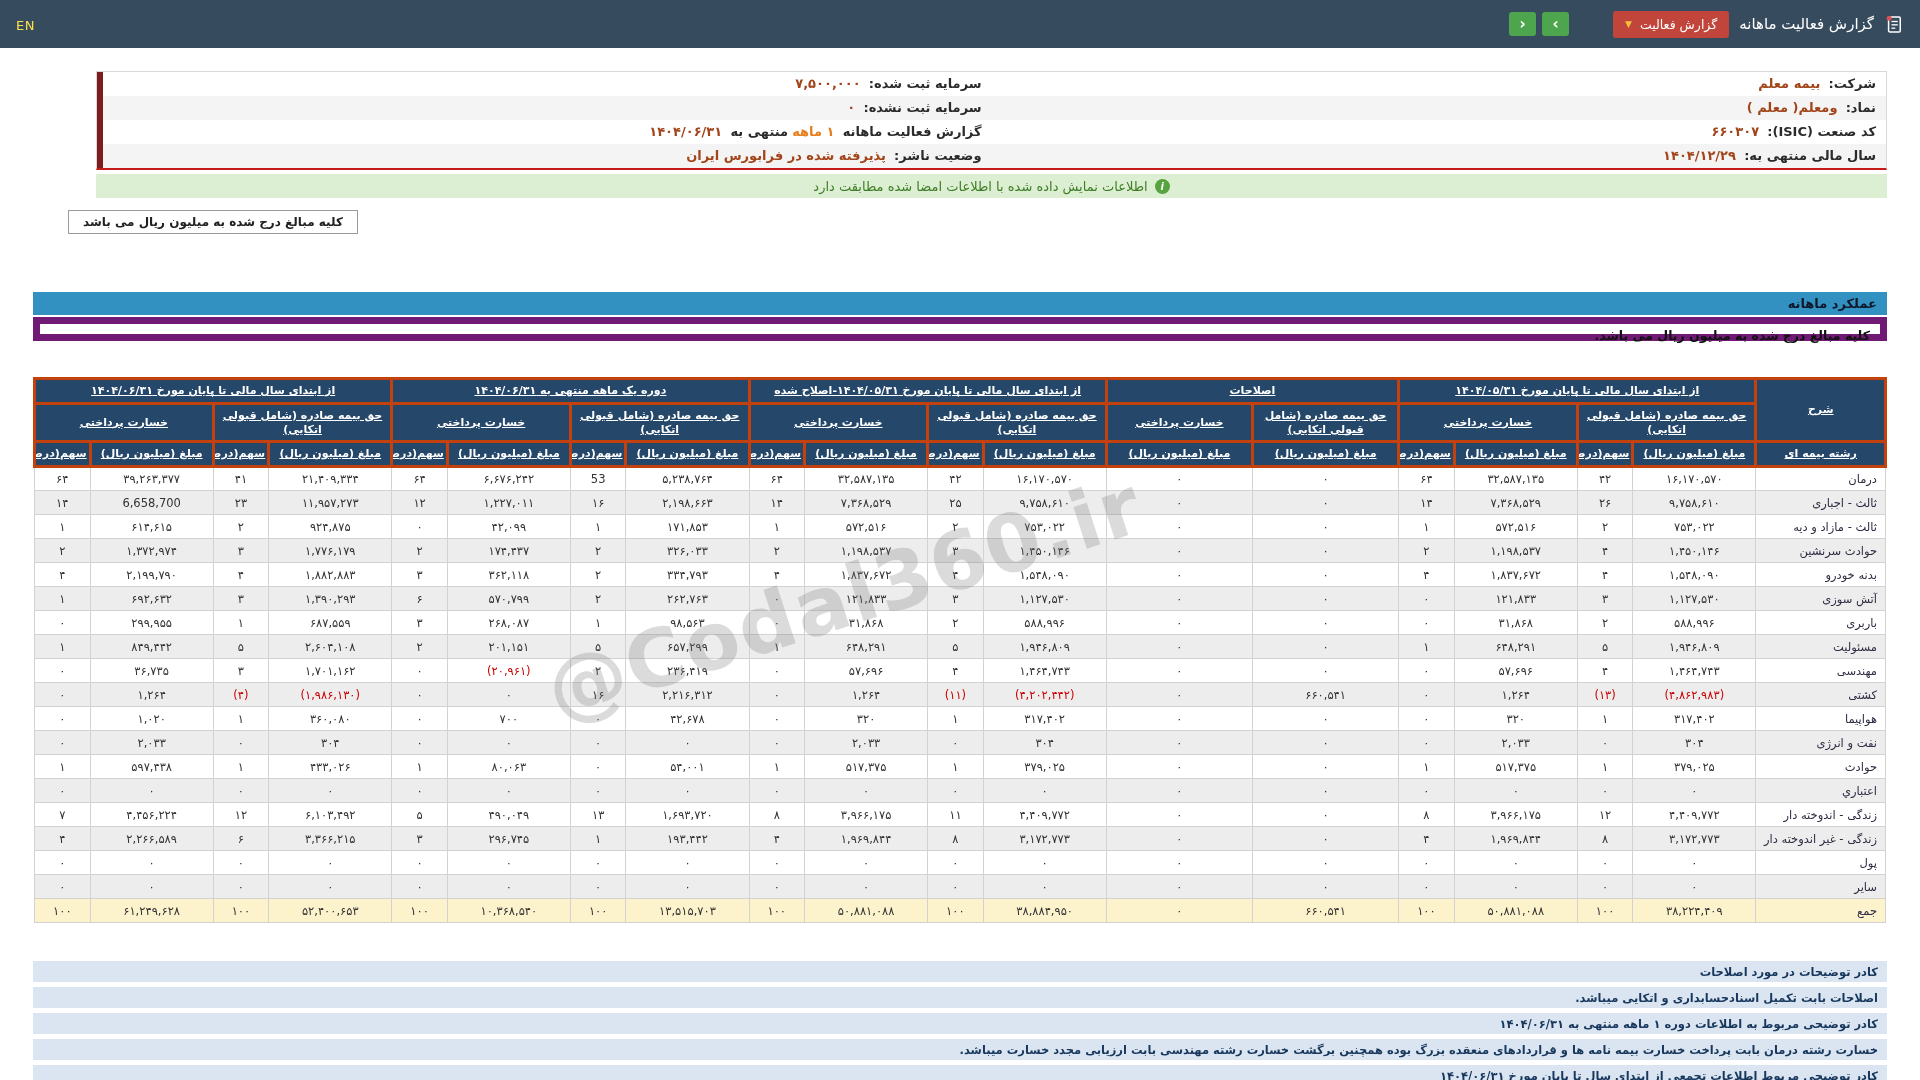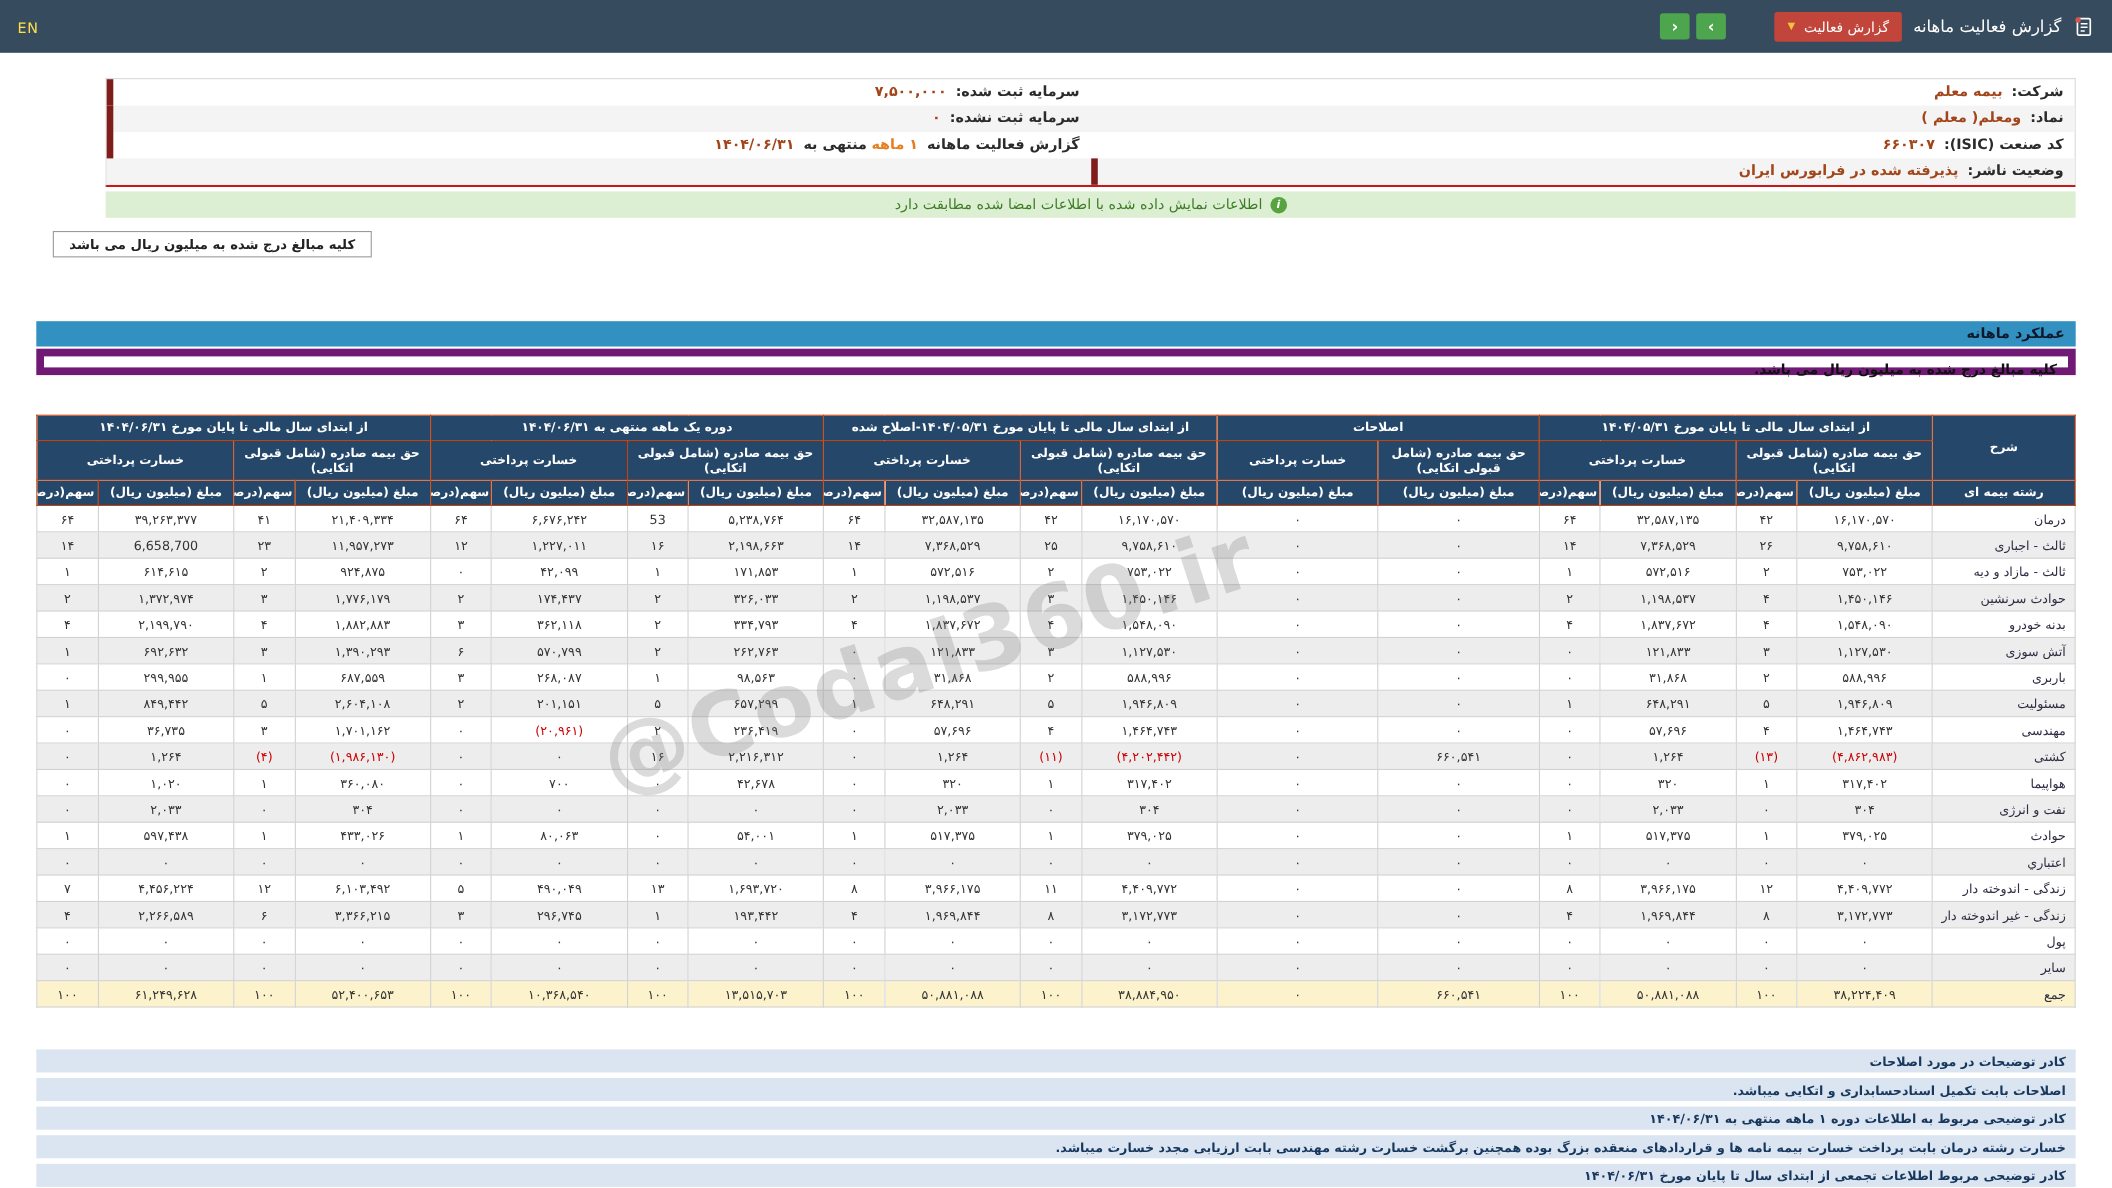--- a/index.html
+++ b/index.html
@@ -53,21 +53,21 @@
     height: 24px; display: flex; align-items: center; justify-content: center;
     gap: 7px; font-size: 13px;
   }
   .binfo {
     width: 15px; height: 15px; border-radius: 50%; background: #57A33E; color: #fff;
     font-size: 10px; font-weight: bold; display: inline-flex; align-items: center;
     justify-content: center; font-style: italic;
   }
 
   
-  .unit-wrap { margin: 12px 33px 0 48px; text-align: center; }
+  .unit-wrap { margin: 12px 33px 0 68px; text-align: center; }
   .unit-note {
     width: max-content; margin-right: auto; margin-left: 0;
     border: 1px solid #9a9a9a; background: #fff; padding: 4px 14px;
     font-size: 12px; font-weight: bold; color: #222;
   }
 
   
   .section-bar {
     margin: 58px 33px 0 33px; background: #3291C1; color: #0f172a;
     font-weight: bold; font-size: 13px; padding: 4px 10px; height: 23px;
@@ -75,23 +75,23 @@
   .section-sub {
     margin: 2px 33px 0 33px; border: 7px solid #701a75; background: #fff;
     font-weight: bold; font-size: 12.5px; color: #111; padding: 4px 10px; height: 24px;
   }
 
   
   .table-wrap { margin: 36px 33px 0 33px; position: relative; }
   table.perf { width: 100%; border-collapse: collapse; table-layout: fixed; direction: rtl; border: 1px solid #c9c9c9; }
   col.c-desc { width: 7%; } col.c-amt { width: 6.65%; } col.c-pct { width: 3%; } col.c-adj { width: 7.9%; }
   .perf thead th {
-    background: #24476A; color: #fff; border: 1px solid #c2410c;
+    background: #24476A; color: #fff; border: 3px solid #c2410c;
     font-size: 11px; font-weight: bold; padding: 4px 3px; text-align: center;
-    overflow: hidden; line-height: 1.25;
+    overflow: hidden; line-height: 1.25; text-decoration: underline;
   }
   .perf tbody td {
     border: 1px solid #D2D2D2; padding: 4px 4px; font-size: 11.5px;
     text-align: center; color: #333; height: 24px; overflow: hidden;
     direction: ltr; unicode-bidi: embed; white-space: nowrap;
   }
   .perf tbody td.rowlabel { direction: rtl; text-align: right; padding-right: 8px; color: #2d2d44; }
   .perf tbody tr:nth-child(even) { background: #EDEDED; }
   .perf tbody tr.total, .perf tbody tr.total:nth-child(even) { background: #FCF2CC; }
   .perf tbody td.neg { color: #CC0000; }
@@ -168,20 +168,24 @@
         <span class="val">۶۶۰۳۰۷</span>
       </div>
       <div class="info-cell divider">
         <span class="lbl">گزارش فعالیت ماهانه</span>
         <span class="val hl">۱ ماهه</span>
         <span class="lbl">منتهی به</span>
         <span class="val">۱۴۰۴/۰۶/۳۱</span>
       </div>
     </div>
     <div class="info-row">
+      <div class="info-cell">
+        <span class="lbl">سال مالی منتهی به:</span>
+        <span class="val">۱۴۰۴/۱۲/۲۹</span>
+      </div>
       <div class="info-cell divider">
         <span class="lbl">وضعیت ناشر:</span>
         <span class="val">پذیرفته شده در فرابورس ایران</span>
       </div>
     </div>
   </section>
 
   <div class="banner">
     <span class="binfo">i</span>
     <span class="btext">اطلاعات نمایش داده شده با اطلاعات امضا شده مطابقت دارد</span>

